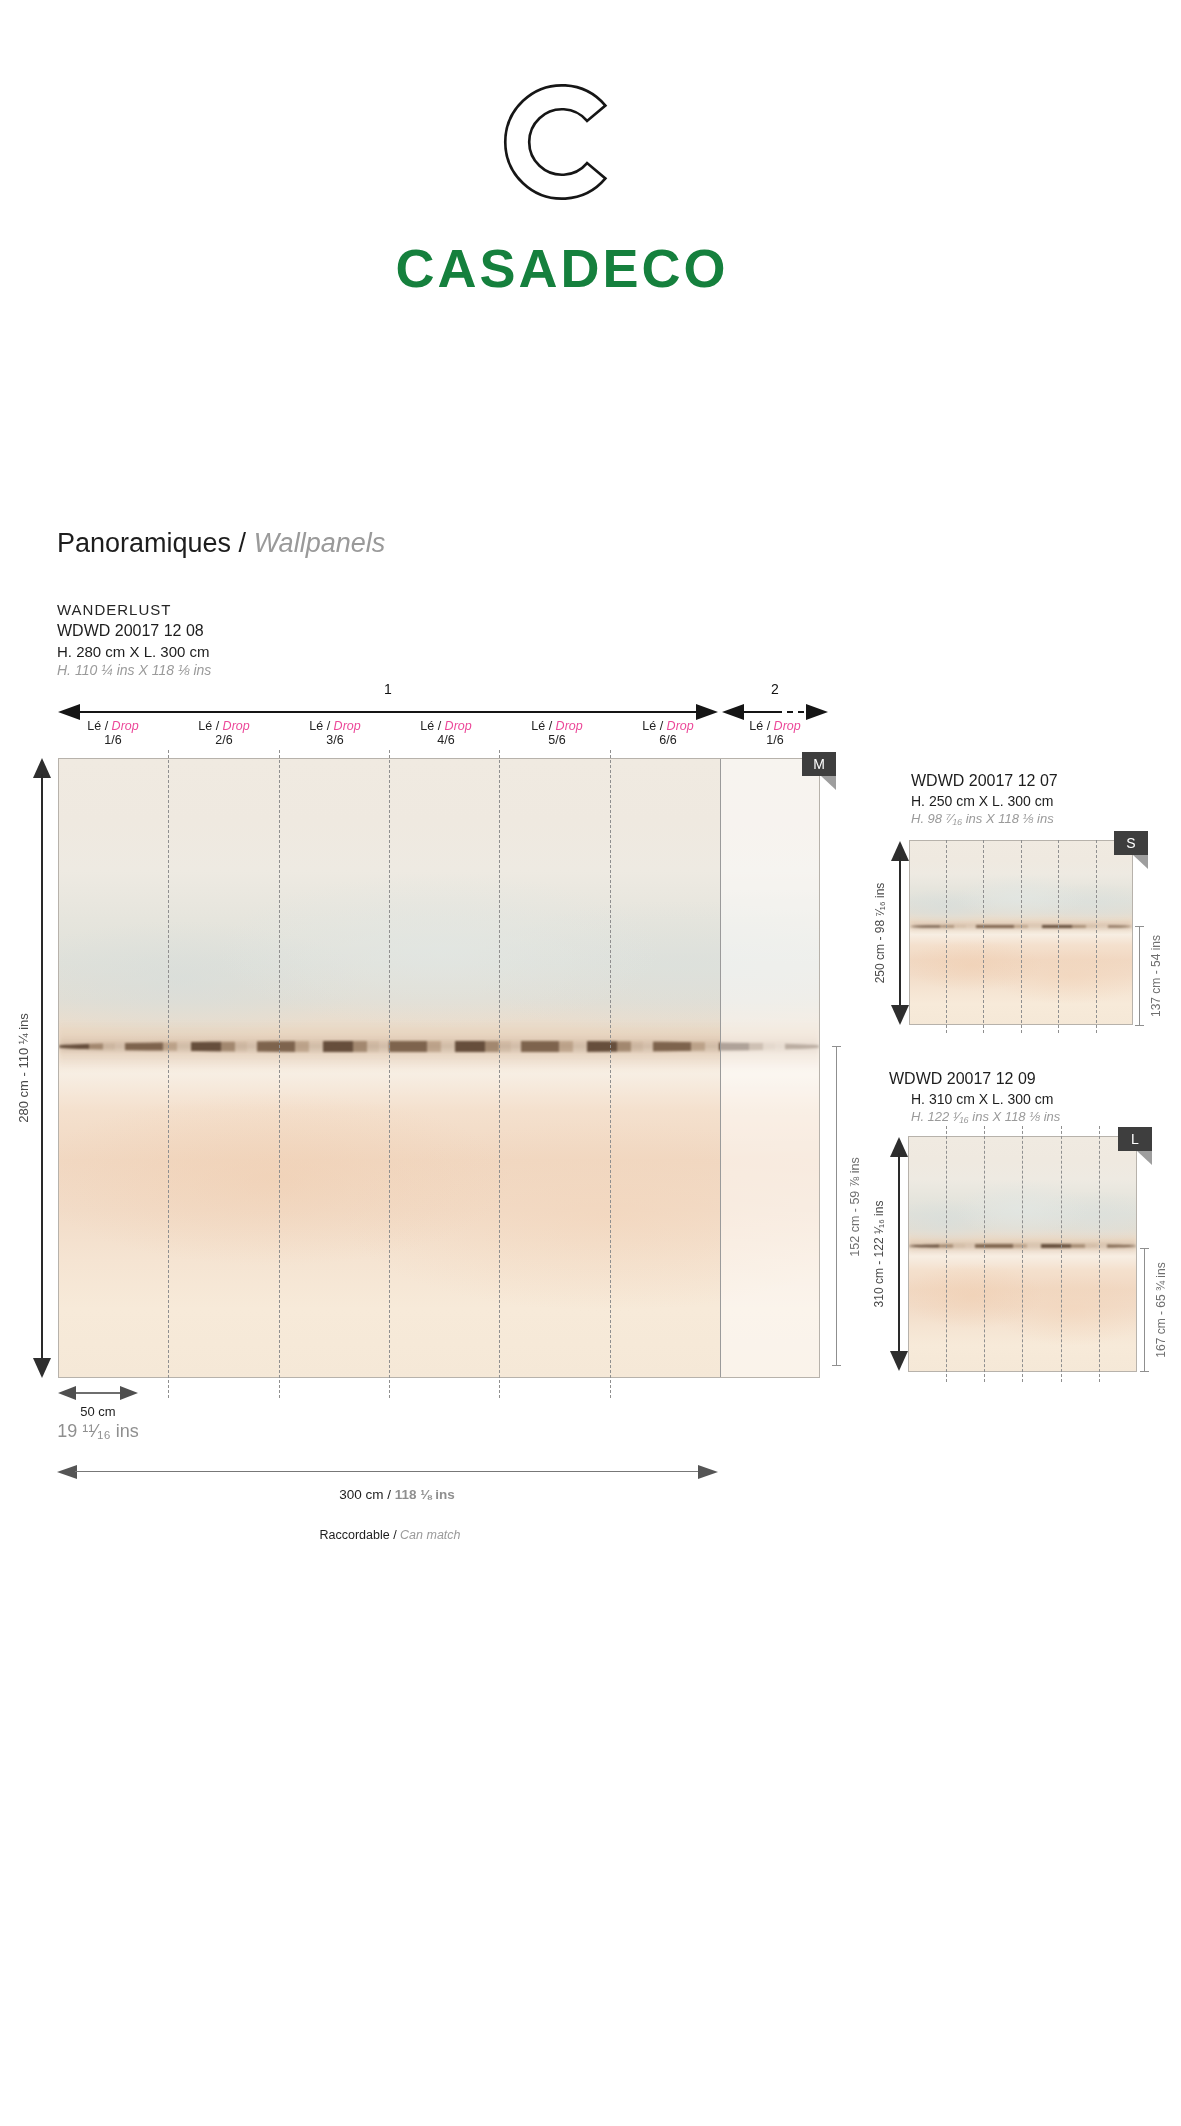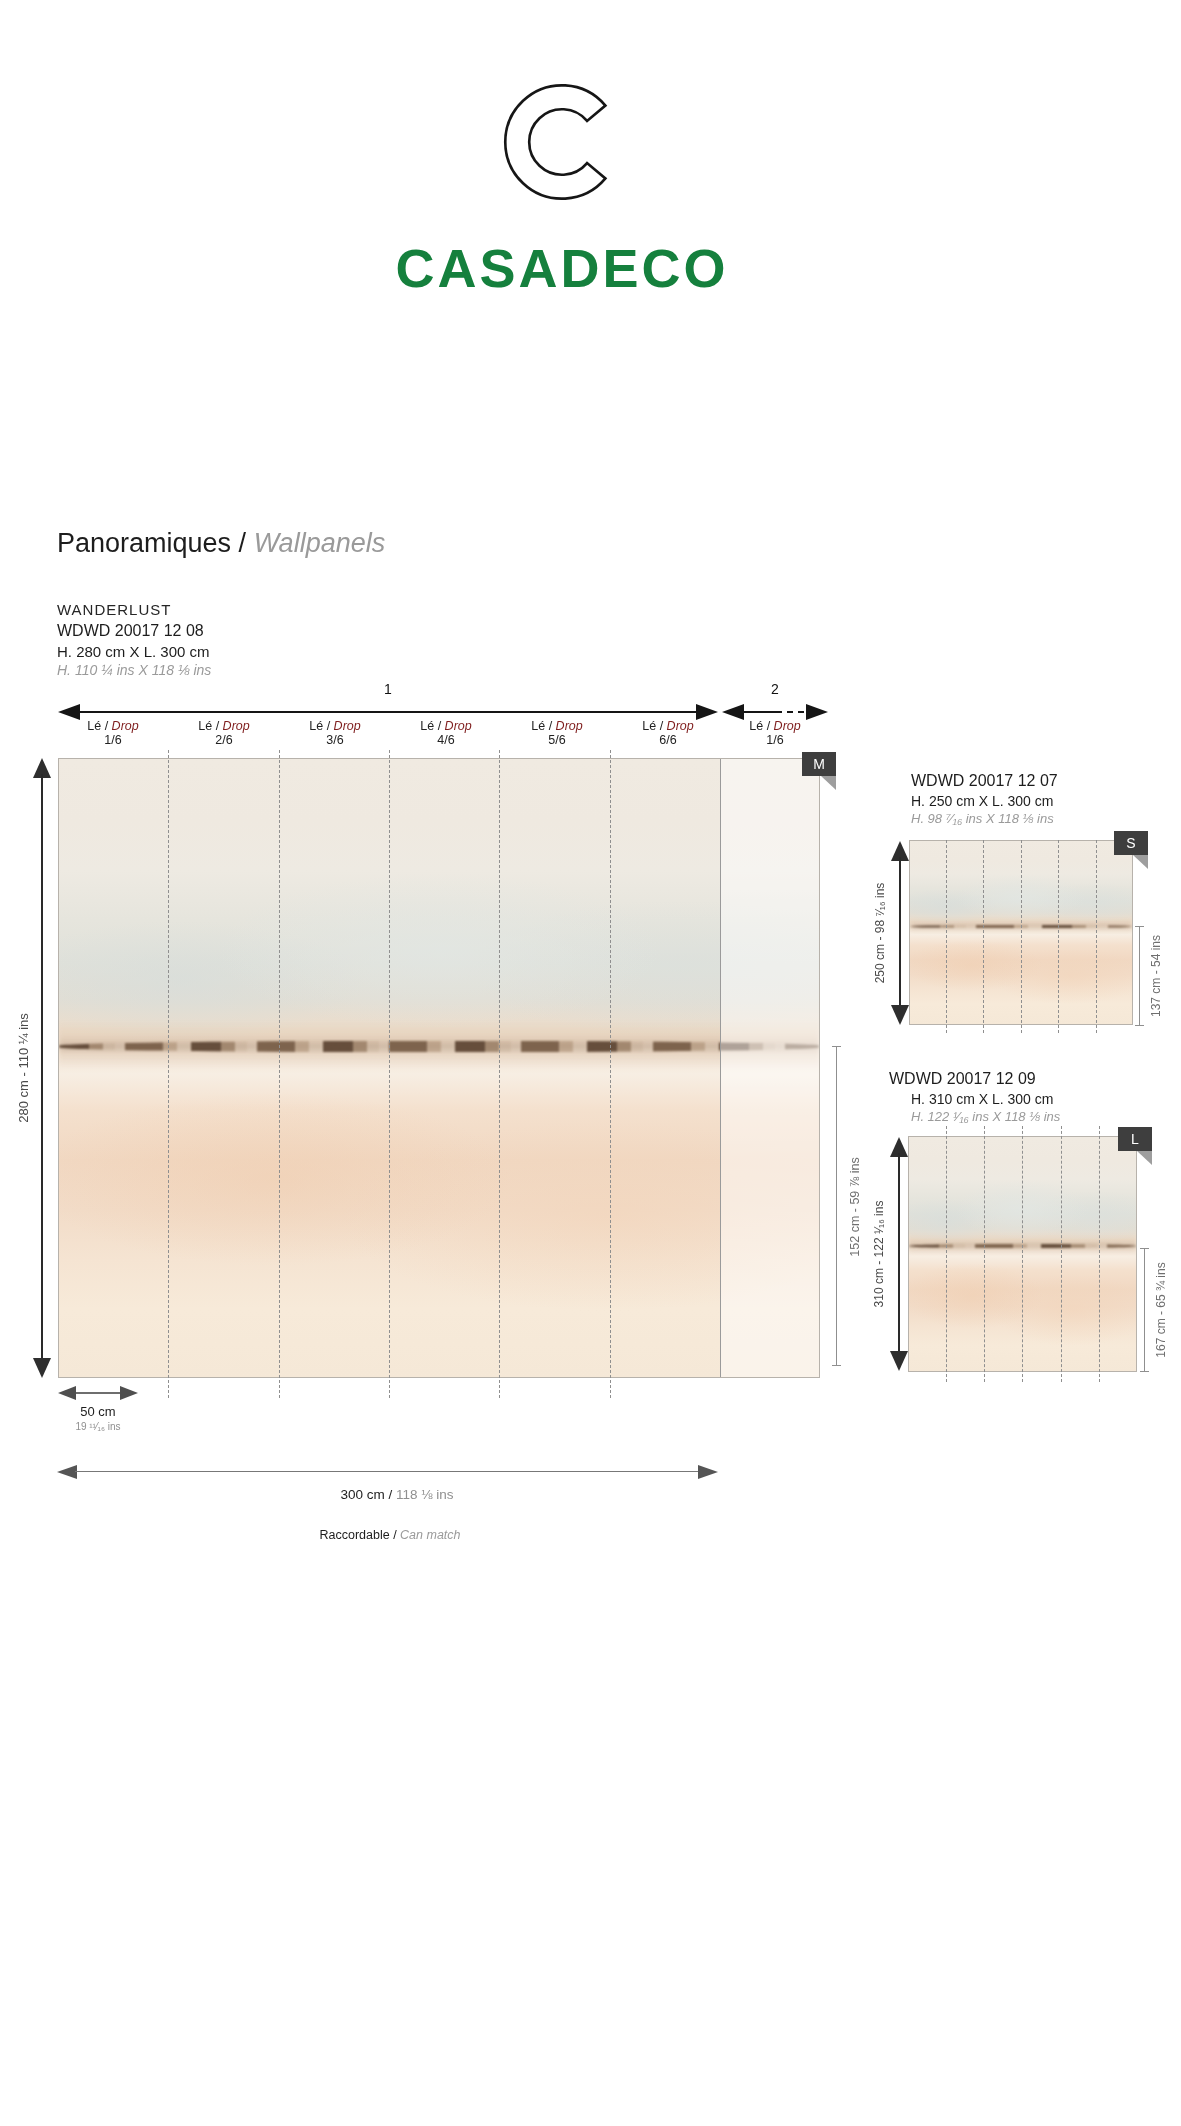--- a/index.html
+++ b/index.html
@@ -84,28 +84,28 @@
   .mline::before,.mline::after{content:"";position:absolute;left:-4px;width:9px;height:1px;background:#8f8f8f;}
   .mline::before{top:0;} .mline::after{bottom:0;}
 
   .vlabel{position:absolute;white-space:nowrap;transform:translate(-50%,-50%) rotate(-90deg);
     font-size:13px;color:#4a4a4a;}
   .vlabel.light{color:#6f6f6f;font-size:12.5px;}
   .vlabel.small{font-size:12px;}
 
   
   .drop-label{position:absolute;width:112px;text-align:center;font-size:12.5px;line-height:14px;color:#222222;}
-  .drop-label em{color:#7f1d1d;font-style:italic;}
+  .drop-label em{color:#ec4899;font-style:italic;}
   .num-label{position:absolute;text-align:center;font-size:14px;color:#111111;}
 
   .dim-text{font-size:13.5px;color:#1d1d1d;}
-  .dim-text .ins{color:#8f8f8f;}
+  .dim-text .ins{color:#8f8f8f;font-weight:bold;}
   .match-text{font-size:12.5px;color:#1d1d1d;}
   .small-dim{font-size:13px;color:#1d1d1d;}
-  .small-dim-ins{font-size:10px;color:#8f8f8f;}
+  .small-dim-ins{font-size:18px;color:#8f8f8f;}
 
   .logo-svg{display:block;}
 </style>
 </head>
 <body>
 
 <div id="sheet">
 
   <div class="abs" style="left:500px;top:68px;width:124px;height:148px;">
     <svg class="logo-svg" width="124" height="148" viewBox="0 0 140 140">

